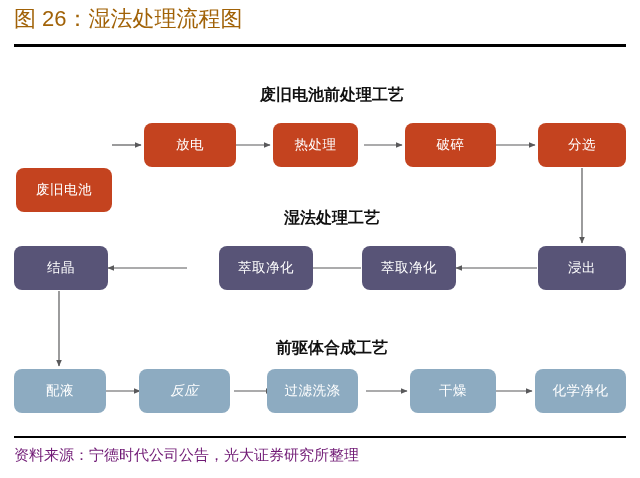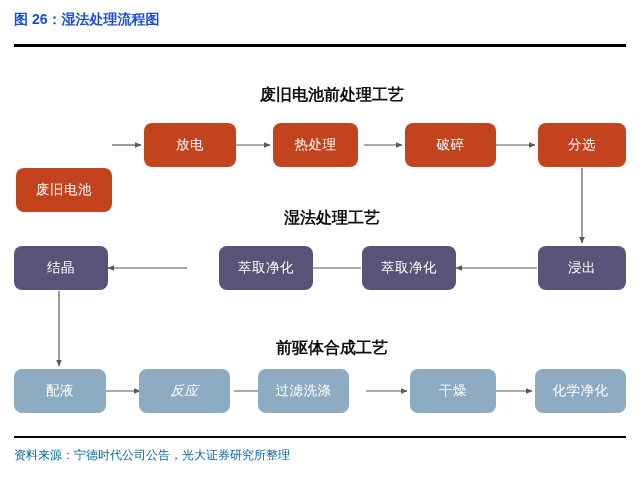--- a/index.html
+++ b/index.html
@@ -23,24 +23,24 @@
   }
 
   
   #title-block {
     position: absolute;
     left: 14px;
     top: 8px;
     width: 612px;
   }
   #figure-title {
-    font-size: 14px;
-    font-weight: bold;
+    font-size: 22px;
+    font-weight: normal;
     line-height: 22px;
-    color: #1d4ed8;
+    color: #a16207;
     letter-spacing: 0px;
     white-space: nowrap;
   }
   #title-rule {
     position: absolute;
     left: 14px;
     top: 44px;
     width: 612px;
     height: 3px;
     background: #000000;
@@ -52,23 +52,23 @@
     left: 14px;
     top: 436px;
     width: 612px;
     height: 2px;
     background: #000000;
   }
   #source-note {
     position: absolute;
     left: 14px;
     top: 446px;
-    font-size: 12px;
+    font-size: 15px;
     line-height: 18px;
-    color: #0369a1;
+    color: #701a75;
     white-space: nowrap;
   }
 
   
   .section-header {
     position: absolute;
     width: 100%;
     left: 12px;
     text-align: center;
     font-size: 16px;
@@ -163,20 +163,20 @@
   <div class="node orange row1" style="left:405px; width:91px;">破碎</div>
   <div class="node orange row1" style="left:538px; width:88px;border-radius:8px;">分选</div>
 
   <div class="node purple row2" style="left:14px;  width:94px;">结晶</div>
   <div class="node purple row2" style="left:190px; width:94px;margin-left:29px;">萃取净化</div>
   <div class="node purple row2" style="left:362px; width:94px;">萃取净化</div>
   <div class="node purple row2" style="left:538px; width:88px;">浸出</div>
 
   <div class="node blue row3" style="left:14px;  width:92px;">配液</div>
   <div class="node blue row3" style="left:139px; width:91px;font-style:italic;">反应</div>
-  <div class="node blue row3" style="left:258px; width:91px;">过滤洗涤</div>
+  <div class="node blue row3" style="left:267px; width:91px;">过滤洗涤</div>
   <div class="node blue row3" style="left:410px; width:86px;">干燥</div>
   <div class="node blue row3" style="left:535px; width:91px;">化学净化</div>
 
   <div id="footer-rule"></div>
   <div id="source-note">资料来源：宁德时代公司公告，光大证券研究所整理</div>
 
 </div>
 
 </body></html>

